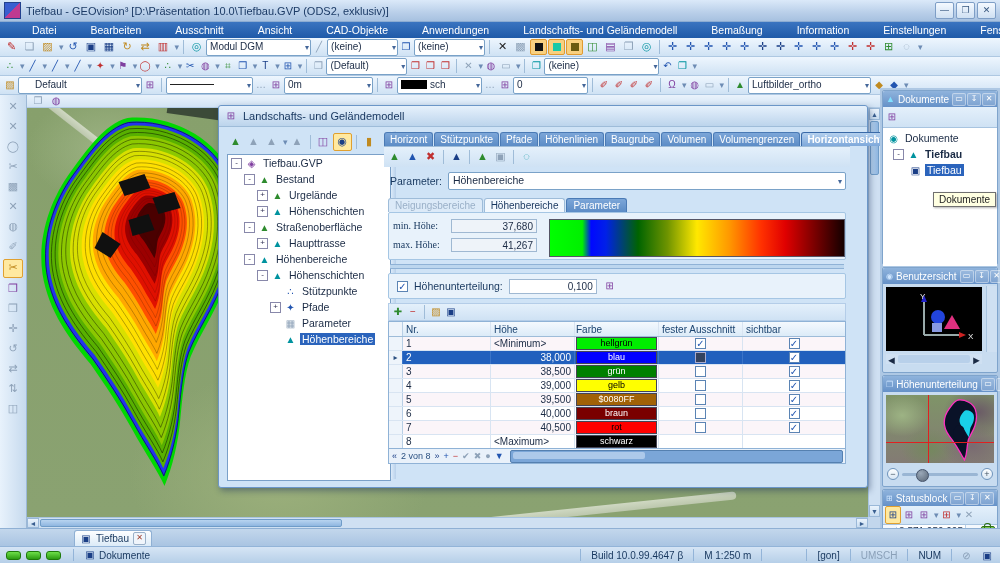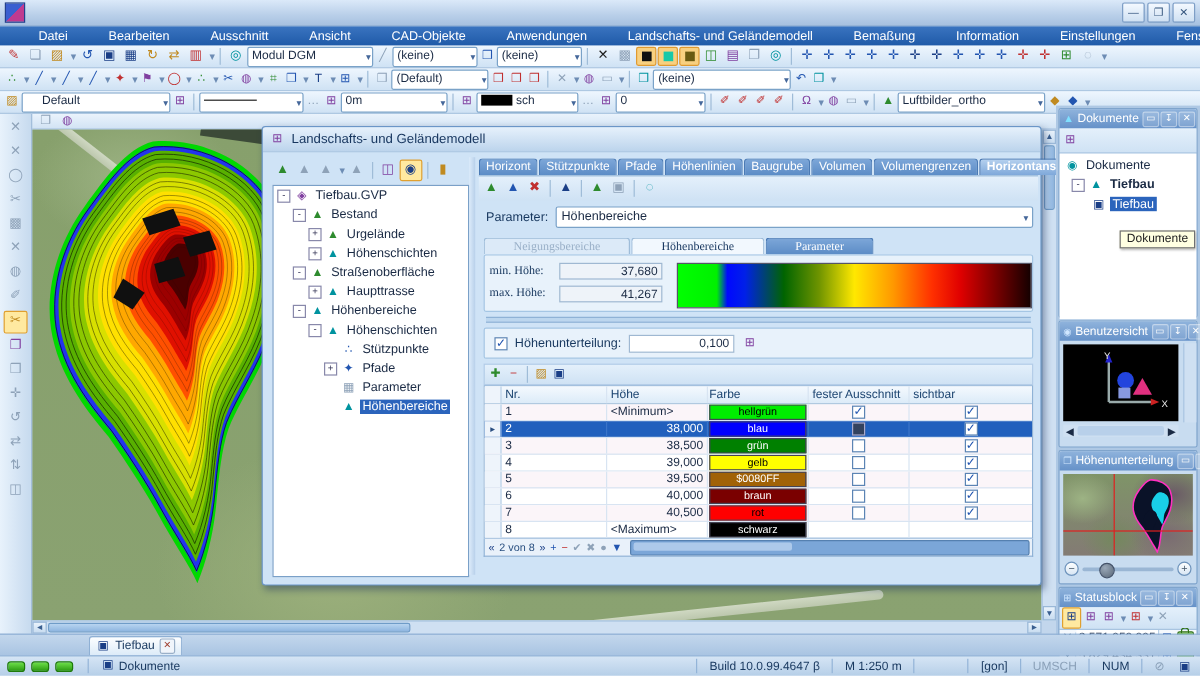--- a/index.html
+++ b/index.html
@@ -52,31 +52,31 @@
   .dpane-toolbar{position:absolute;left:8px;top:25px;width:162px;height:21px;display:flex;align-items:center;gap:1px;}
   .dtree{position:absolute;left:8px;top:48px;width:162px;height:325px;background:#fff;border:1px solid #7aa0c8;overflow:hidden;font-size:10.5px;}
   .trow{height:16px;display:flex;align-items:center;white-space:nowrap;}
   .expander{width:9px;height:9px;border:1px solid #88a;background:#fff;font-size:8px;line-height:7px;text-align:center;color:#335;margin-right:3px;flex:0 0 auto;}
   .expander:empty{visibility:hidden;}
   .ticon{width:13px;text-align:center;font-size:10px;margin-right:3px;flex:0 0 auto;}
   .tlabel{padding:0 2px;}
   .trow.sel .tlabel{background:#2b64bc;color:#fff;}
   .splitter{position:absolute;left:172px;top:25px;width:5px;height:348px;background:linear-gradient(90deg,#dcebfa,#b8d0ea);}
   
-  .rpane{position:absolute;left:180px;top:23px;width:466px;height:352px;}
+  .rpane{position:absolute;left:165px;top:23px;width:466px;height:352px;}
   .tabs{display:flex;height:17px;align-items:flex-end;}
   .tab{background:linear-gradient(#7ca6d8,#5c8cc6);color:#fff;border:1px solid #4a7ab5;border-bottom:none;border-radius:3px 3px 0 0;padding:1px 5px;font-size:10px;margin-right:1px;white-space:nowrap;}
   .tab.active{background:linear-gradient(#b4d0ee,#7ea8da);color:#fff;font-weight:bold;border-color:#3a6aa8;}
   .tabov{margin-left:auto;color:#3a6aa8;font-size:8px;padding-right:2px;}
   .rtoolbar{height:20px;display:flex;align-items:center;gap:1px;border-top:1px solid #9ebcd9;background:linear-gradient(#e4f0fb,#cfe2f4);padding-left:2px;}
   .paramrow{height:24px;display:flex;align-items:center;gap:6px;padding:2px 4px 0 6px;}
   .plabel{font-size:10.5px;color:#17375e;white-space:nowrap;}
   .pcombo{position:relative;flex:1;background:#fff;border:1px solid #7aa2c8;height:16px;line-height:15px;font-size:10.5px;padding:0 16px 0 4px;border-radius:2px;}
   .subtabs{display:flex;height:16px;align-items:flex-end;padding-left:4px;margin-top:3px;}
-  .stab{font-size:10px;padding:1px 24px;border:1px solid #9ebcd9;border-bottom:none;border-radius:3px 3px 0 0;margin-right:1px;white-space:nowrap;font-family:Liberation Serif, serif;}
+  .stab{font-size:10px;padding:1px 6px;border:1px solid #9ebcd9;border-bottom:none;border-radius:3px 3px 0 0;margin-right:1px;white-space:nowrap;}
   .stab.disabled{color:#9ab0c8;background:#dceaf8;}
   .stab.active{background:#f2f8fe;color:#16355e;position:relative;top:0;}
   .stab.normal{background:linear-gradient(#7ca6d8,#5c8cc6);color:#fff;border-color:#4a7ab5;}
   .groupbox{margin:0 4px;background:#e8f2fb;border:1px solid #a5c6e4;border-radius:2px;padding:4px;box-sizing:border-box;}
   .mrow{display:flex;align-items:center;height:17px;margin-bottom:2px;}
   .mlabel{width:58px;font-size:10px;color:#17375e;font-family:Liberation Serif, serif;}
   .mfield{width:86px;background:#eef3f9;border:1px solid #9fb8d2;height:14px;line-height:13px;font-size:10px;text-align:right;padding:0 3px;box-sizing:border-box;}
   .gradientbar{position:absolute;left:160px;top:6px;width:294px;height:36px;border:1px solid #556;background:linear-gradient(90deg,#00ff00 0%,#00f000 11%,#0008ff 14%,#0020e8 19%,#006400 30%,#6f9400 40%,#ffe800 50%,#ff9800 61%,#ff3000 72%,#e00000 80%,#700000 91%,#140000 100%);}
   .dsep{height:3px;border-top:1px solid #8fb2d6;border-bottom:1px solid #8fb2d6;margin:4px 6px;background:#bcd6ee;}
   .untbox{margin:2px 4px;background:#e8f2fb;border:1px solid #a5c6e4;border-radius:2px;height:26px;display:flex;align-items:center;padding-left:8px;gap:6px;box-sizing:border-box;}
@@ -140,20 +140,21 @@
   .scell{padding:0 6px;white-space:nowrap;display:flex;align-items:center;gap:3px;}
   .gray{color:#8aa0b8;}
 </style>
 </head>
 <body>
 
 <div id="app">
 
   <div class="abs titlebar">
     <span class="appicon"></span>
+    <span class="ttext">Tiefbau - GEOvision³  [D:\Präsentation 10.0\Tiefbau.GVP (ODS2, exklusiv)]</span>
     <span class="winbtns">
       <span class="winbtn">—</span>
       <span class="winbtn">❐</span>
       <span class="winbtn">✕</span>
     </span>
   </div>
 
   <div class="abs menubar">
     <span class="menuitem">Datei</span>
     <span class="menuitem">Bearbeiten</span>

